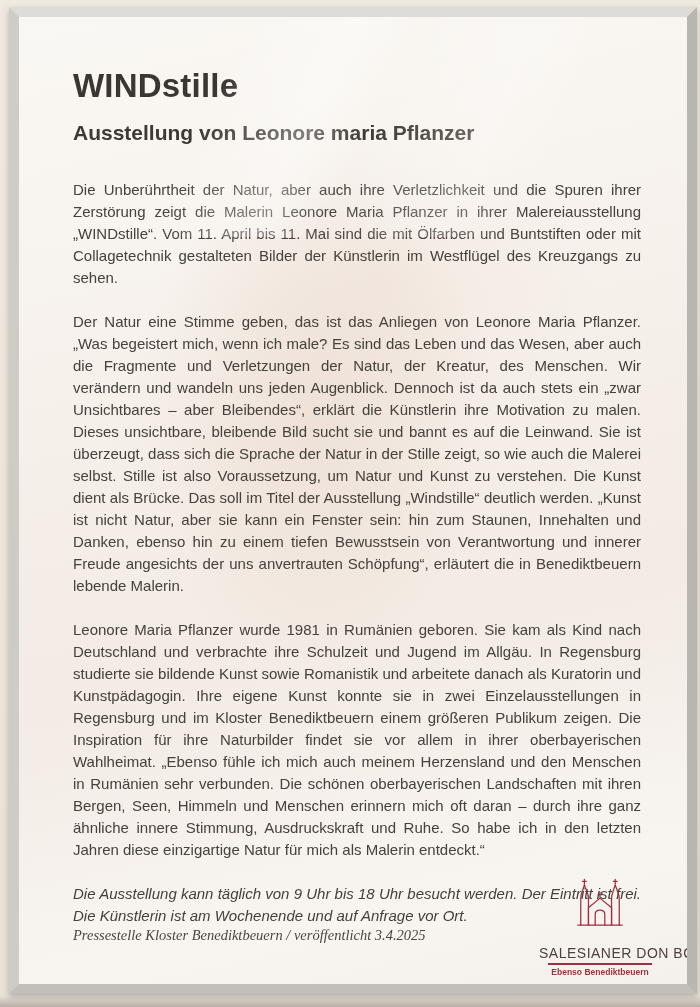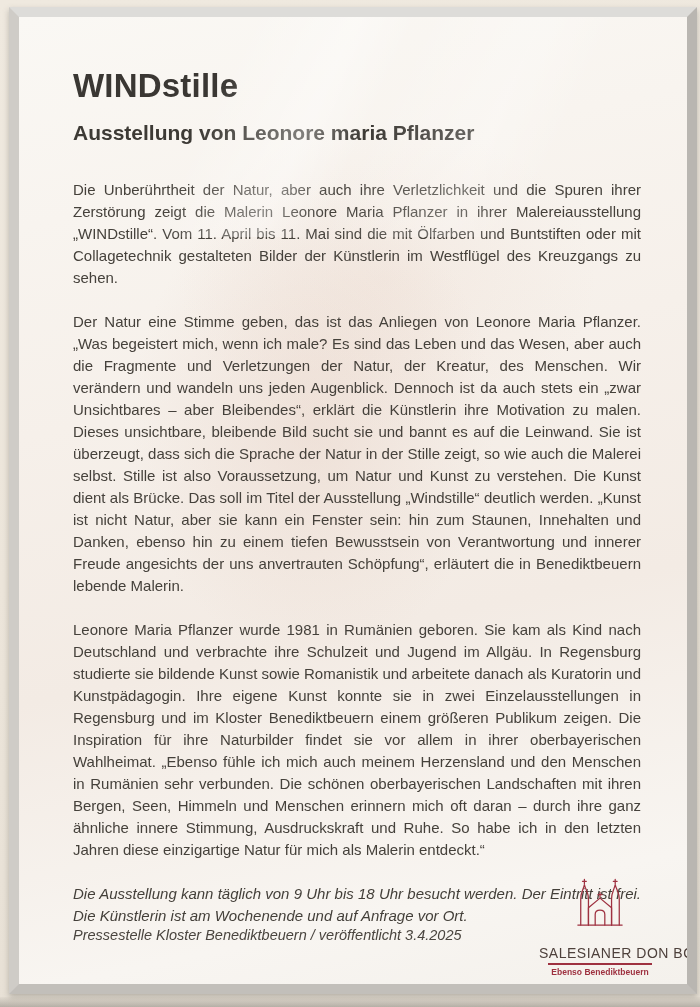--- a/index.html
+++ b/index.html
@@ -68,20 +68,21 @@
     color: #433f39;
   }
 
   .footer-credit {
     position: absolute;
     left: 54px; top: 908px;
     margin: 0;
     font-size: 14.5px; line-height: 20px;
     font-style: italic;
     color: #4a453f;
+    font-family: Liberation Serif, serif;
   }
 
   .logo {
     position: absolute;
     right: 26px; top: 858px;
     width: 122px;
     text-align: center;
   }
   .logo svg { display: block; margin: 0 auto; }
   .logo-org {

